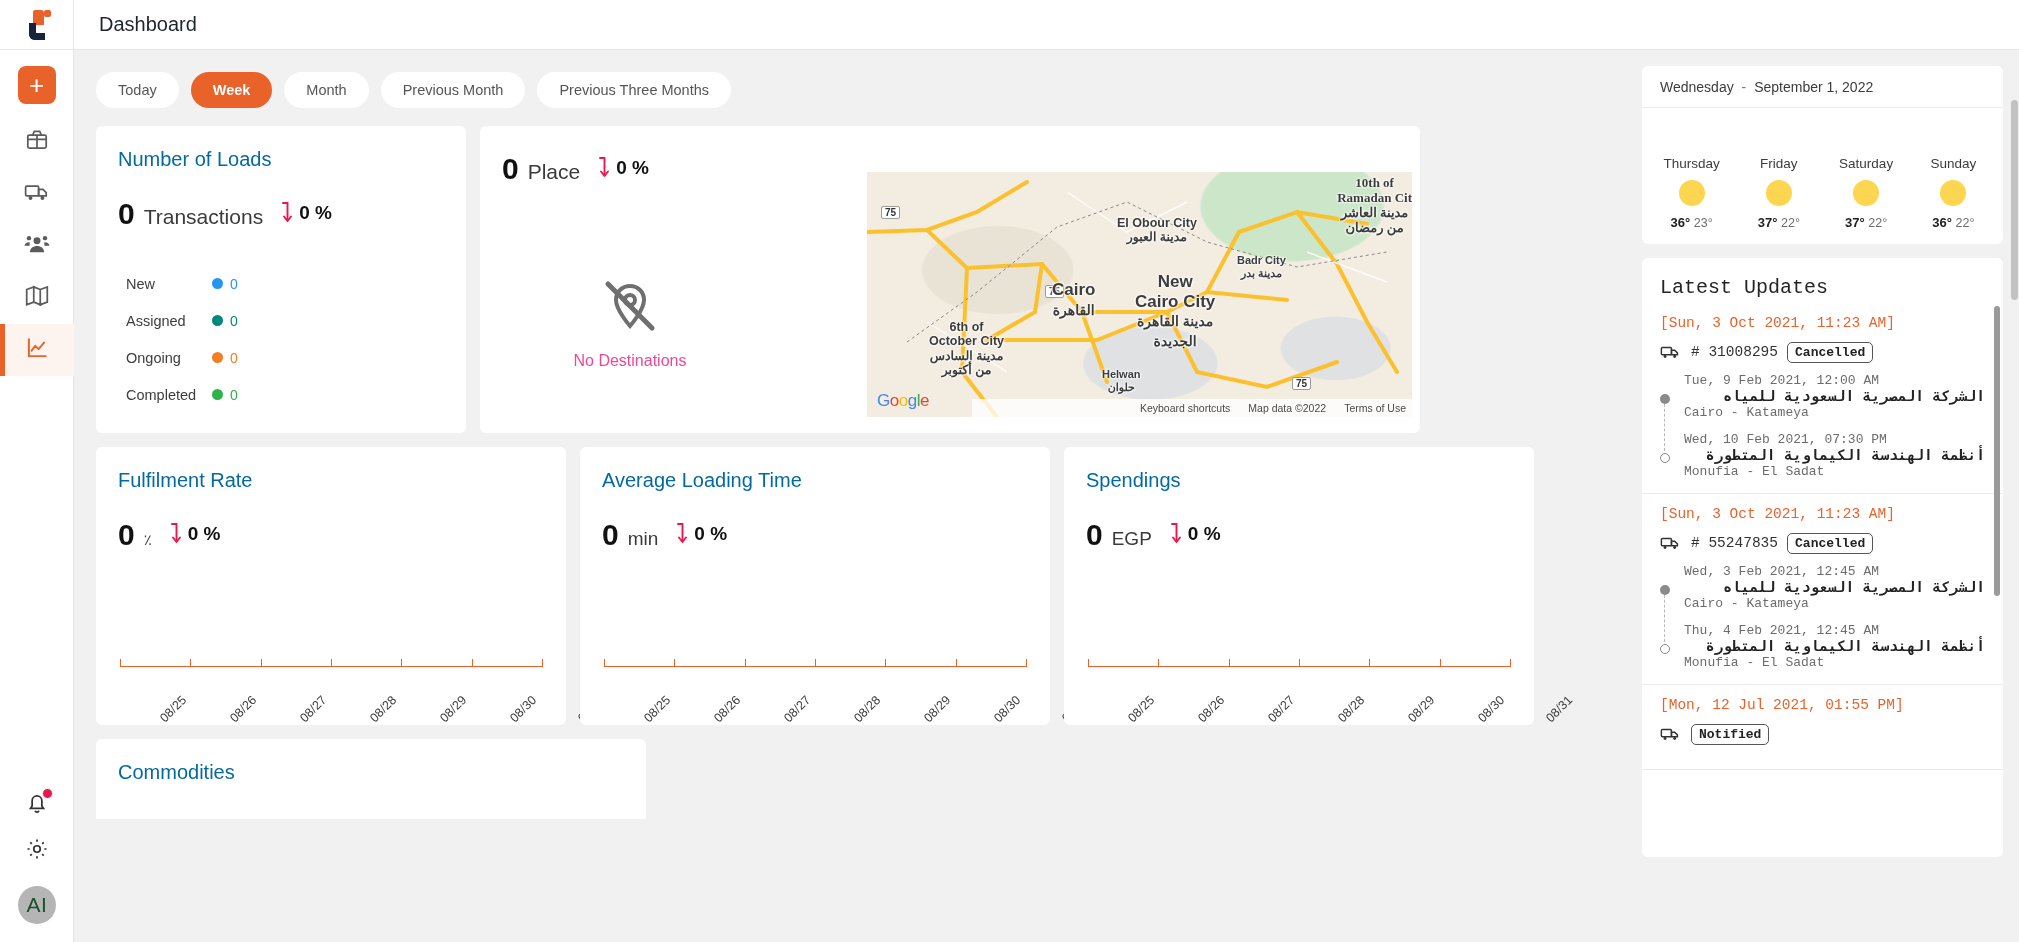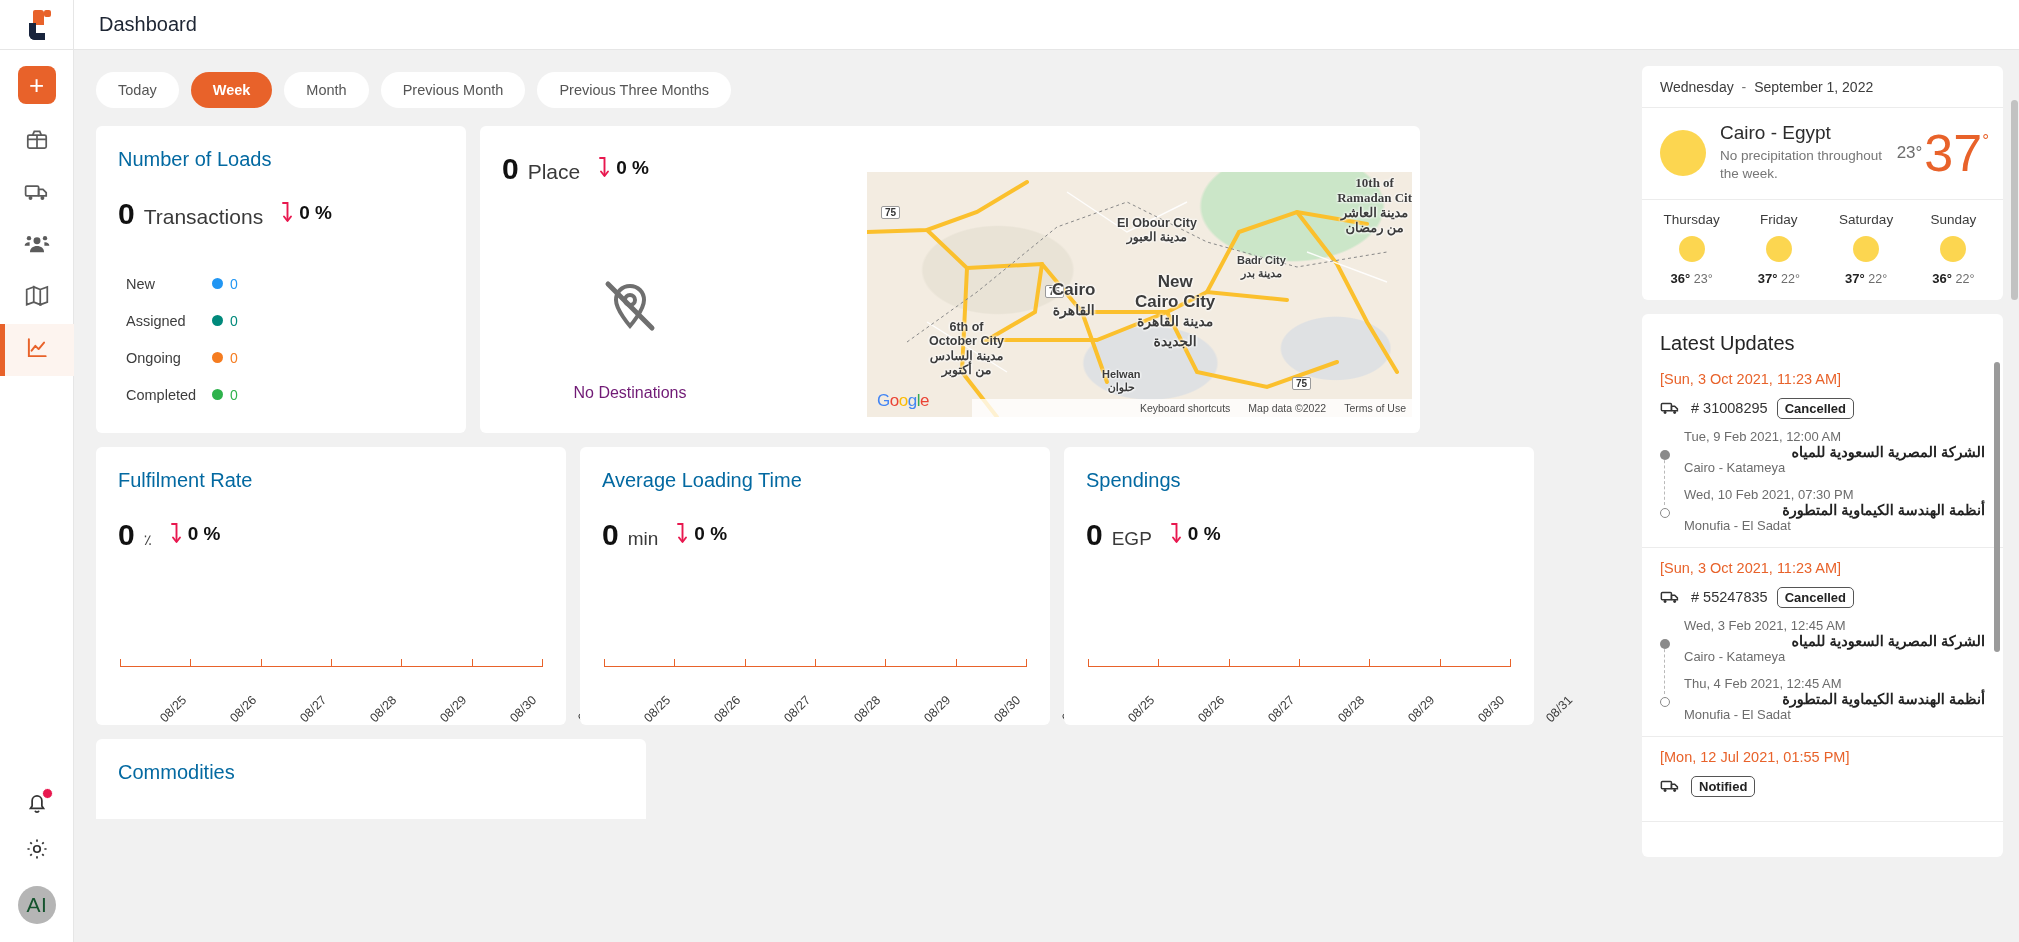--- a/index.html
+++ b/index.html
@@ -132,21 +132,21 @@
   .legend-row .dot { width: 11px; height: 11px; border-radius: 50%; margin: 0 7px 0 20px; }
   .legend-row .val { font-size: 14px; }
 
   
   .card-dest { width: 940px; height: 307px; display: flex; position: relative; }
   .dest-left { width: 380px; position: relative; }
   .no-dest {
     position: absolute; left: 0; top: 150px; width: 300px;
     display: flex; flex-direction: column; align-items: center; gap: 12px;
   }
-  .no-dest .txt { color: #701a75; font-size: 16px; margin-top: 32px; }
+  .no-dest .txt { color: #ec4899; font-size: 16px; }
   .map-box {
     position: absolute; right: 8px; top: 46px;
     width: 545px; height: 245px; overflow: hidden;
     background: #f3ece1;
   }
   .map-bg { position: absolute; inset: 0; background:
      radial-gradient(ellipse 150px 90px at 78% 14%, #cbe6c8 0%, #cbe6c8 60%, transparent 62%),
      radial-gradient(ellipse 120px 70px at 24% 40%, #e9e3d6 0%, #e9e3d6 62%, transparent 64%),
      radial-gradient(ellipse 110px 60px at 52% 78%, #dfe1e3 0%, #dfe1e3 60%, transparent 62%),
      radial-gradient(ellipse 90px 52px at 86% 72%, #dfe1e3 0%, #dfe1e3 60%, transparent 62%),
@@ -211,28 +211,29 @@
   .sun { width: 46px; height: 46px; border-radius: 50%; background: #fcd650; flex: 0 0 46px;}
   .sun.sm { width: 26px; height: 26px; flex: 0 0 26px; }
   .weather-city { font-size: 19px; color: #2c2c2c; }
   .weather-desc { font-size: 13.5px; color: #767676; line-height: 1.35; margin-top: 3px; max-width: 190px;}
   .weather-temp { margin-left: auto; display: flex; align-items: flex-start; }
   .temp-low { font-size: 17px; color: #6d6d6d; align-self: center; margin-right: 2px;}
   .temp-hi { font-size: 52px; color: #e8622a; font-weight: 400; line-height: .85; }
   .temp-deg { font-size: 17px; color: #e8622a; }
   .forecast { display: flex; padding: 12px 6px 14px; }
   .fc { flex: 1; display: flex; flex-direction: column; align-items: center; gap: 9px; }
-  .fc .day { font-size: 13.5px; color: #3c3c3c; }
+  .fc .day { font-size: 13.5px; color: #3c3c3c; margin-top: 36px; }
   .fc .tmp { font-size: 12.5px; color: #6d6d6d; }
   .fc .tmp b { color: #222; font-size: 13px; }
 
   .updates-card {
     background: #fff; border-radius: 6px; flex: 1 1 auto;
     display: flex; flex-direction: column; min-height: 0; position: relative;
     overflow: hidden;
+    font-family: Liberation Mono, monospace;
   }
   .updates-card h2 { font-size: 20px; font-weight: 400; color: #252525; padding: 18px 0 4px 18px; }
   .updates-list { overflow: hidden; padding-bottom: 4px; }
   .update {
     padding: 12px 18px 14px 18px; border-bottom: 1px solid #ececec;
   }
   .upd-time { color: #e8622a; font-size: 14.5px; margin-bottom: 10px; }
   .upd-head { display: flex; align-items: center; gap: 9px; margin-bottom: 10px; }
   .upd-head .num { font-size: 14.5px; color: #333; }
   .badge {
@@ -599,32 +600,20 @@
       </div>
 
       <div class="right-col">
 
         <div class="weather-card">
           <div class="weather-date">
             <span>Wednesday</span>
             <span class="sep">-</span>
             <span>September 1, 2022</span>
           </div>
-          <div class="weather-now">
-            <div class="sun"></div>
-            <div>
-              <div class="weather-city">Cairo - Egypt</div>
-              <div class="weather-desc">No precipitation throughout the week.</div>
-            </div>
-            <div class="weather-temp">
-              <span class="temp-low">23°</span>
-              <span class="temp-hi">37</span>
-              <span class="temp-deg">°</span>
-            </div>
-          </div>
           <div class="forecast">
             <div class="fc">
               <span class="day">Thursday</span>
               <span class="sun sm"></span>
               <span class="tmp"><b>36°</b> <span>23°</span></span>
             </div>
             <div class="fc">
               <span class="day">Friday</span>
               <span class="sun sm"></span>
               <span class="tmp"><b>37°</b> <span>22°</span></span>

